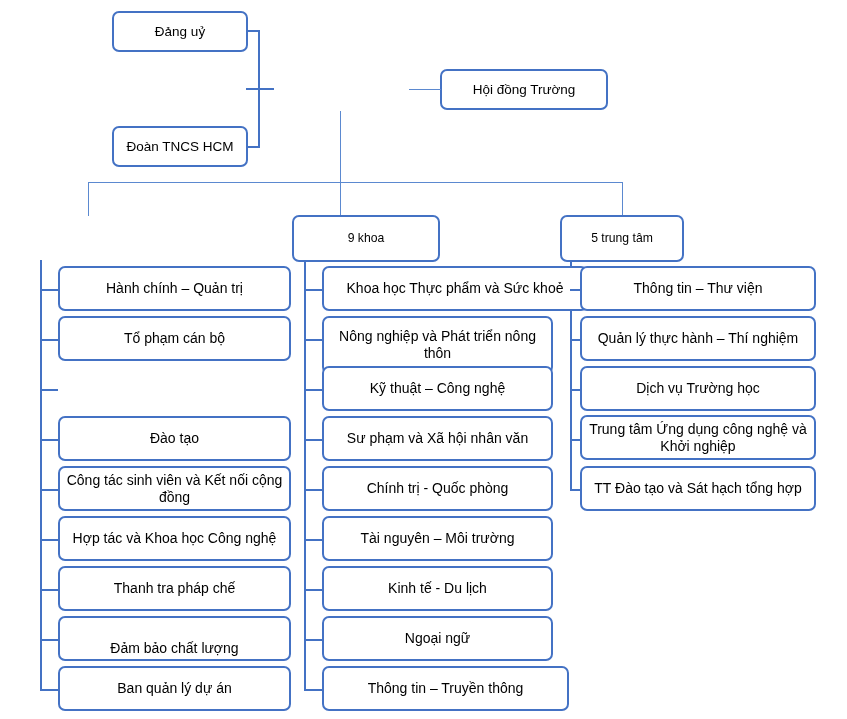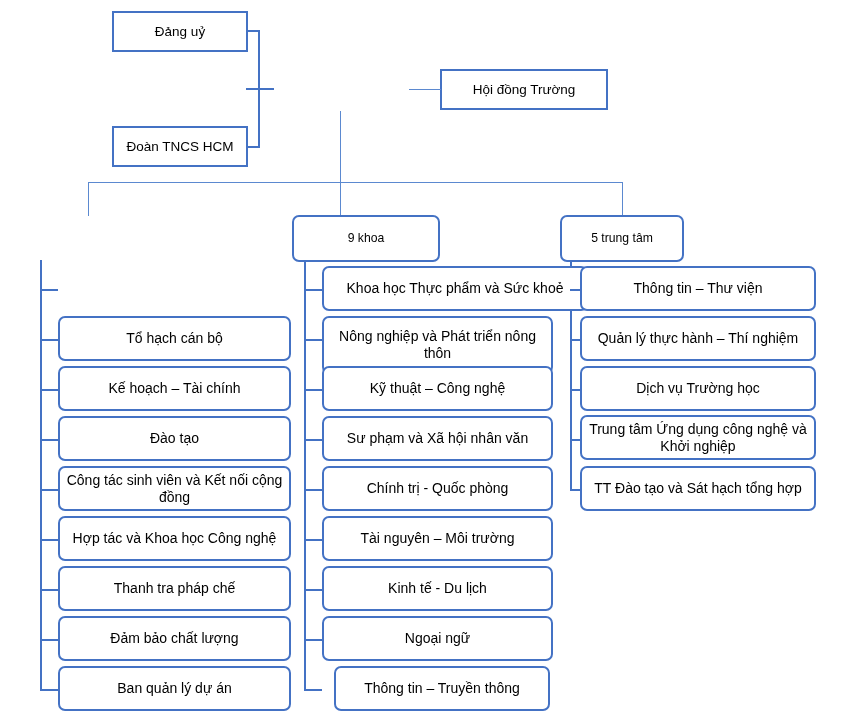--- a/index.html
+++ b/index.html
@@ -27,21 +27,21 @@
     border: 2px solid #4472C4;
     background: #ffffff;
     display: flex;
     align-items: center;
     justify-content: center;
     text-align: center;
     line-height: 1.18;
     color: #000000;
     padding: 2px 6px;
   }
-  .node.sq   { border-radius: 0; }
+  .node.sq   { border-radius: 7px; }
   .node.rnd  { border-radius: 7px; }
 
   
   .tier-top   { font-size: 13.5px; }
   .tier-head  { font-size: 12.2px; }
   .tier-leaf  { font-size: 14px; }
 
   
   .ln {
     position: absolute;
@@ -93,30 +93,30 @@
 
   <div class="node rnd tier-head" style="left:560px; top:215px; width:124px; height:47px;">
     <span>5 trung tâm</span>
   </div>
 
   <div class="ln v" style="left:40px; top:260px; height:430px;"></div>
   <div class="ln v" style="left:304px; top:260px; height:430px;"></div>
   <div class="ln v" style="left:570px; top:260px; height:230px;"></div>
 
   <div class="ln h" style="left:40px; top:289px; width:18px;"></div>
+  <div class="node rnd tier-leaf" style="left:58px; top:266px; width:233px; height:45px;">
+    <span>Hành chính – Quản trị</span>
+  </div>
 
   <div class="ln h" style="left:40px; top:339px; width:18px;"></div>
   <div class="node rnd tier-leaf" style="left:58px; top:316px; width:233px; height:45px;">
-    <span>Tổ hạch cán bộ</span>
+    <span>Tổ phạm cán bộ</span>
   </div>
 
   <div class="ln h" style="left:40px; top:389px; width:18px;"></div>
-  <div class="node rnd tier-leaf" style="left:58px; top:366px; width:233px; height:45px;">
-    <span>Kế hoạch – Tài chính</span>
-  </div>
 
   <div class="ln h" style="left:40px; top:439px; width:18px;"></div>
   <div class="node rnd tier-leaf" style="left:58px; top:416px; width:233px; height:45px;">
     <span>Đào tạo</span>
   </div>
 
   <div class="ln h" style="left:40px; top:489px; width:18px;"></div>
   <div class="node rnd tier-leaf" style="left:58px; top:466px; width:233px; height:45px;">
     <span>Công tác sinh viên và Kết nối cộng đồng</span>
   </div>
@@ -125,21 +125,21 @@
   <div class="node rnd tier-leaf" style="left:58px; top:516px; width:233px; height:45px;">
     <span>Hợp tác và Khoa học Công nghệ</span>
   </div>
 
   <div class="ln h" style="left:40px; top:589px; width:18px;"></div>
   <div class="node rnd tier-leaf" style="left:58px; top:566px; width:233px; height:45px;">
     <span>Thanh tra pháp chế</span>
   </div>
 
   <div class="ln h" style="left:40px; top:639px; width:18px;"></div>
-  <div class="node rnd tier-leaf" style="left:58px; top:616px; width:233px; height:45px;">
+  <div class="node rnd tier-leaf" style="left:58px; top:616px; width:233px; height:45px;align-items:flex-end;">
     <span>Đảm bảo chất lượng</span>
   </div>
 
   <div class="ln h" style="left:40px; top:689px; width:18px;"></div>
   <div class="node rnd tier-leaf" style="left:58px; top:666px; width:233px; height:45px;">
     <span>Ban quản lý dự án</span>
   </div>
 
   <div class="ln h" style="left:304px; top:289px; width:18px;"></div>
   <div class="node rnd tier-leaf" style="left:322px; top:266px; width:266px; height:45px;">
@@ -175,21 +175,21 @@
   <div class="node rnd tier-leaf" style="left:322px; top:566px; width:231px; height:45px;">
     <span>Kinh tế - Du lịch</span>
   </div>
 
   <div class="ln h" style="left:304px; top:639px; width:18px;"></div>
   <div class="node rnd tier-leaf" style="left:322px; top:616px; width:231px; height:45px;">
     <span>Ngoại ngữ</span>
   </div>
 
   <div class="ln h" style="left:304px; top:689px; width:18px;"></div>
-  <div class="node rnd tier-leaf" style="left:334px; top:666px; width:216px; height:45px;">
+  <div class="node rnd tier-leaf" style="left:322px; top:666px; width:247px; height:45px;">
     <span>Thông tin – Truyền thông</span>
   </div>
 
   <div class="ln h" style="left:570px; top:289px; width:18px;"></div>
   <div class="node rnd tier-leaf" style="left:580px; top:266px; width:236px; height:45px;">
     <span>Thông tin – Thư viện</span>
   </div>
 
   <div class="ln h" style="left:570px; top:339px; width:18px;"></div>
   <div class="node rnd tier-leaf" style="left:580px; top:316px; width:236px; height:45px;">

